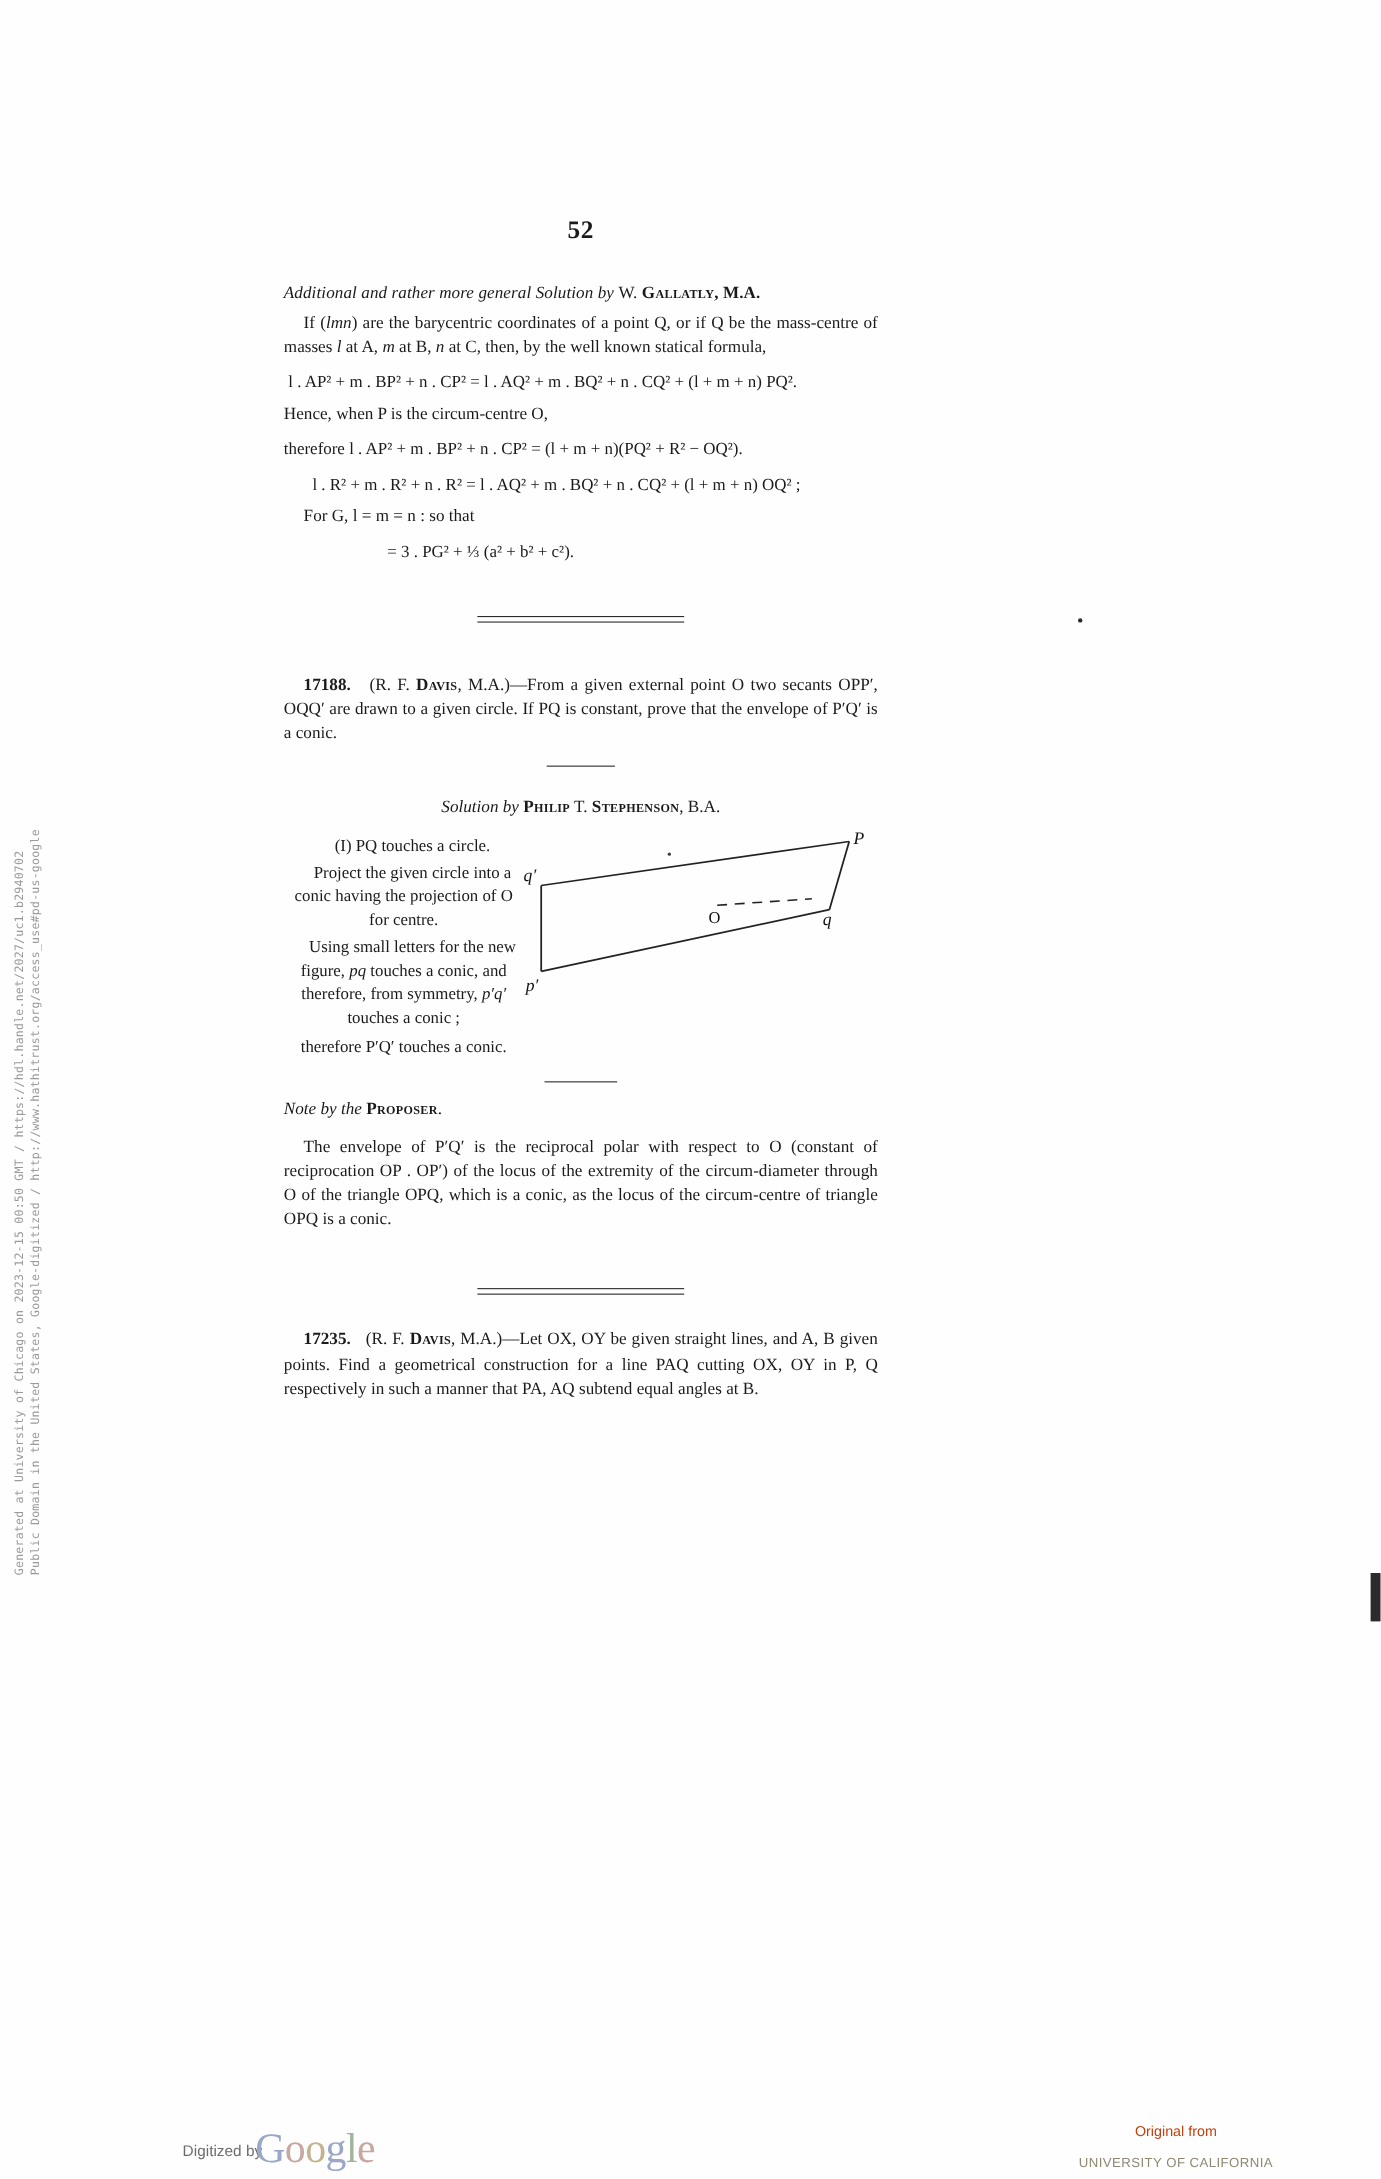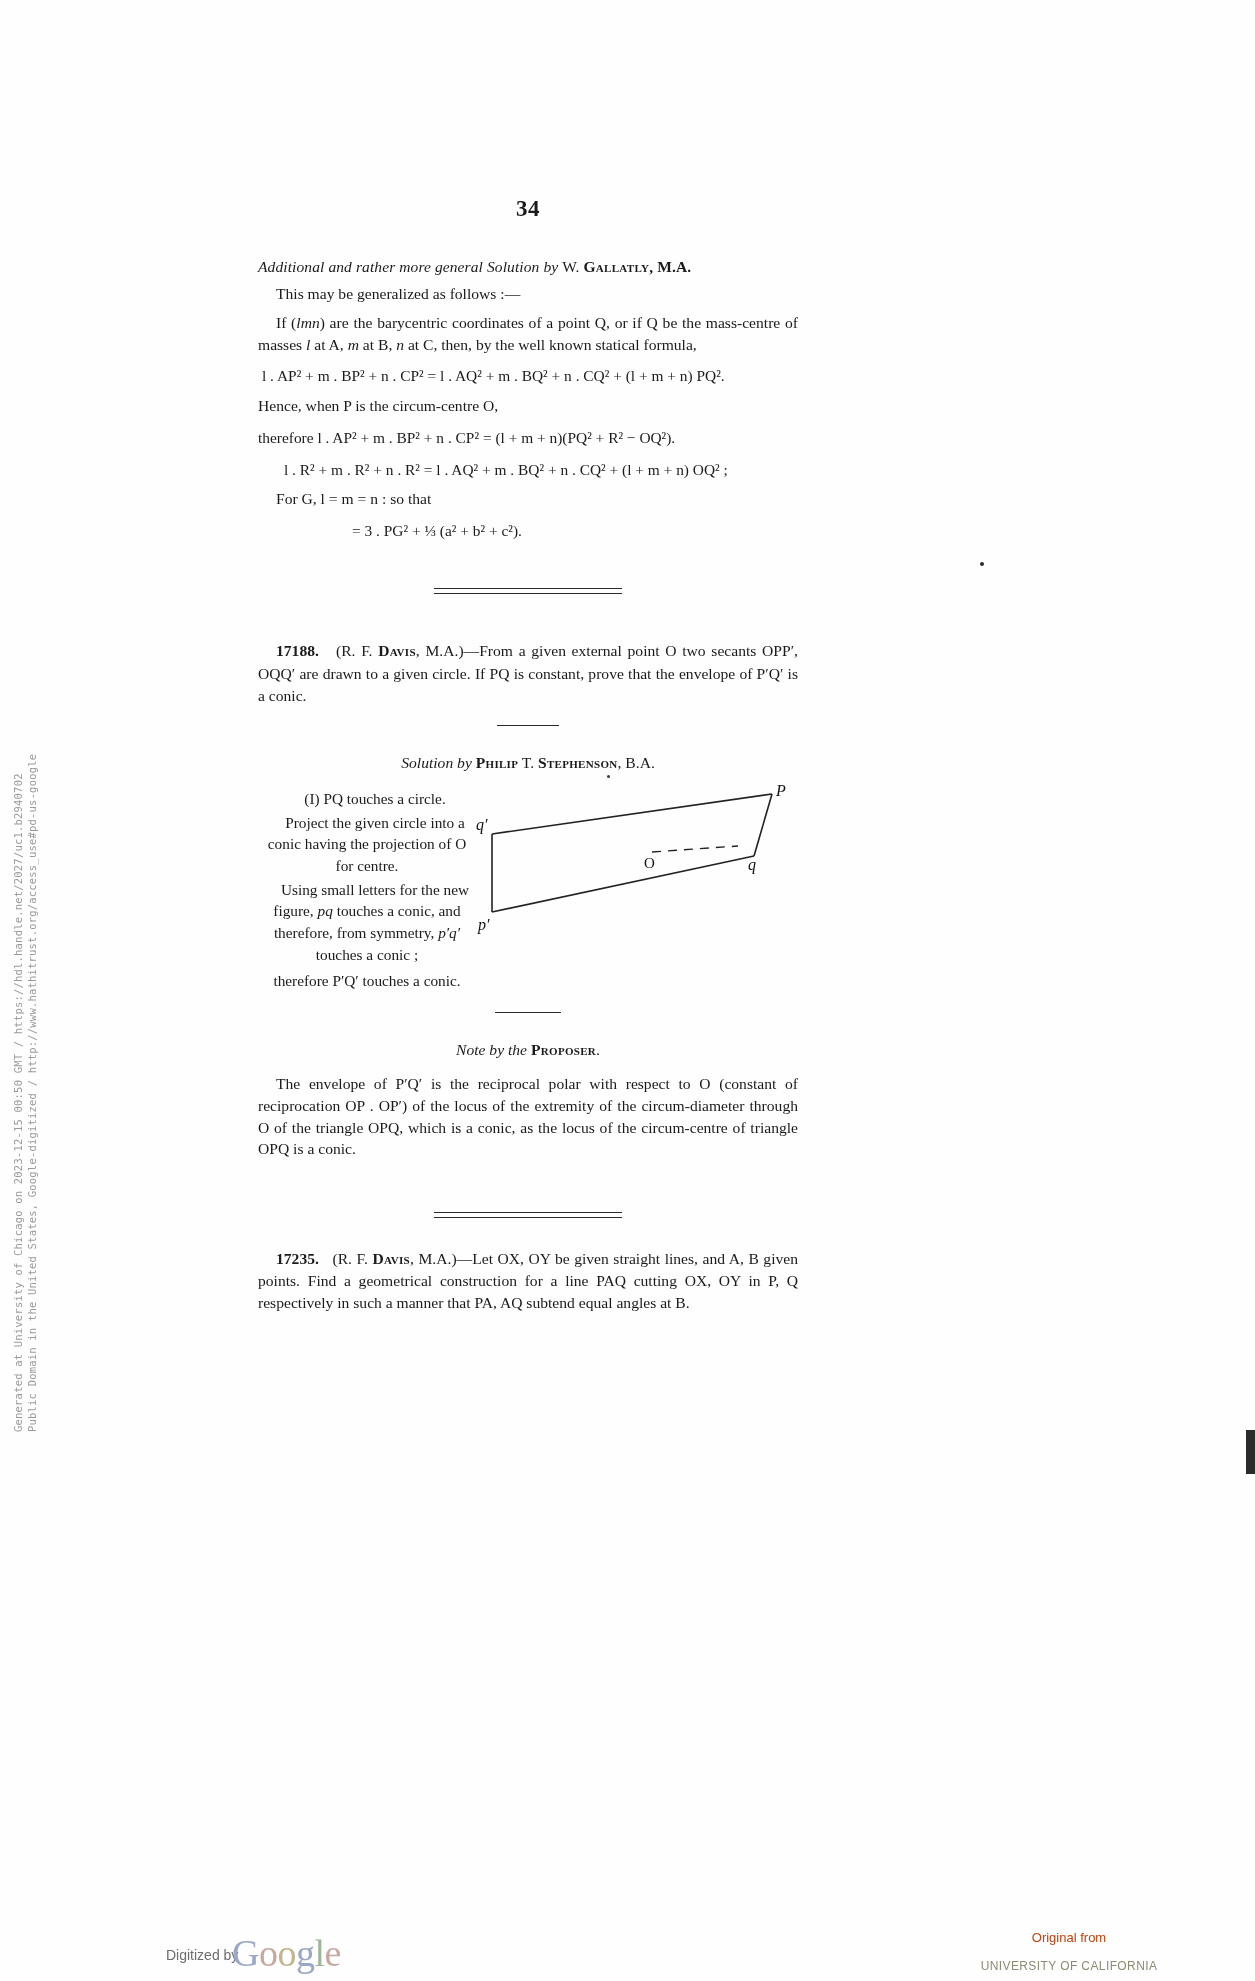--- a/index.html
+++ b/index.html
@@ -150,23 +150,23 @@
 
   .figure {
     position: absolute;
     left: 218px;
     top: -6px;
     width: 330px;
     height: 168px;
   }
 
   .note-head {
-    text-align: center;
+    text-align: left;
     font-size: 15.6px;
-    margin-top: 28px;
+    margin-top: 16px;
     font-style: italic;
   }
 
   
   .footer {
     position: absolute;
     left: 0;
     bottom: 0;
     width: 100%;
     height: 90px;
@@ -252,27 +252,26 @@
     <div class="margin-line l1">Generated at University of Chicago on 2023-12-15 00:50 GMT  /  https://hdl.handle.net/2027/uc1.b2940702</div>
     <div class="margin-line l2">Public Domain in the United States, Google-digitized  /  http://www.hathitrust.org/access_use#pd-us-google</div>
   </div>
 
   <div class="dot-mark"></div>
   <div class="dot-mark2"></div>
   <div class="edge-mark"></div>
 
   <div id="content">
 
-    <div class="folio">34</div>
+    <div class="folio">52</div>
 
     <div class="heading-italic">
       <span>Additional and rather more general Solution by</span><span class="rm">&nbsp;</span><span class="rm">W. </span><span class="sc">Gallatly</span><span class="rm bold">, M.A.</span>
     </div>
 
-    <p class="body indent">This may be generalized as follows :—</p>
 
     <p class="body indent"><span>If (</span><i class="it">lmn</i><span>) are the barycentric coordinates of a point Q, or if Q be the mass-centre of masses </span><i class="it">l</i><span> at A, </span><i class="it">m</i><span> at B, </span><i class="it">n</i><span> at C, then, by the well known statical formula,</span></p>
 
     <div class="math ind1">l . AP² + m . BP² + n . CP² = l . AQ² + m . BQ² + n . CQ² + (l + m + n) PQ².</div>
 
     <p class="body noindent">Hence, when P is the circum-centre O,</p>
 
     <div class="math"><span>therefore </span><span>l . AP² + m . BP² + n . CP² = (l + m + n)(PQ² + R² − OQ²).</span></div>
 
     <div class="math ind2">l . R² + m . R² + n . R² = l . AQ² + m . BQ² + n . CQ² + (l + m + n) OQ² ;</div>

